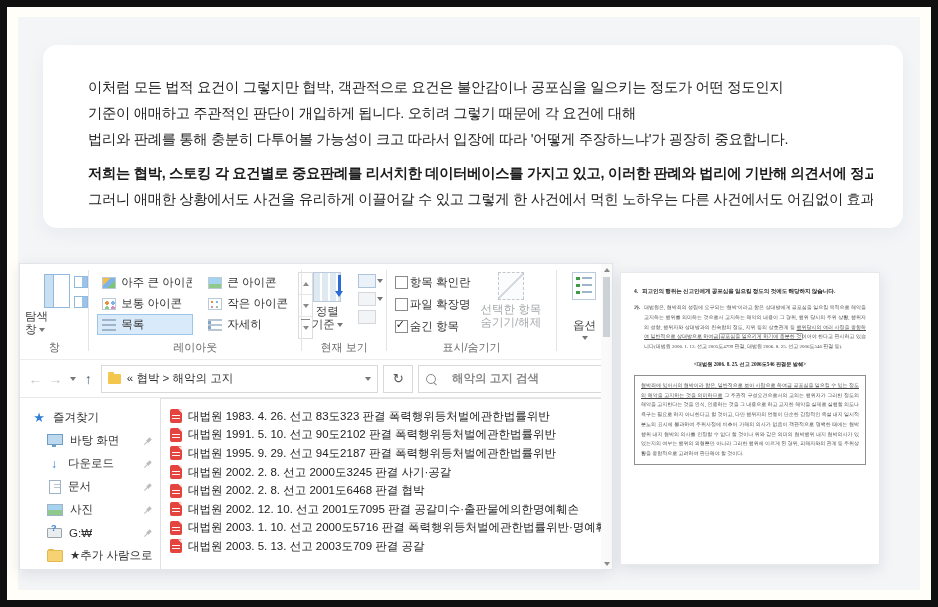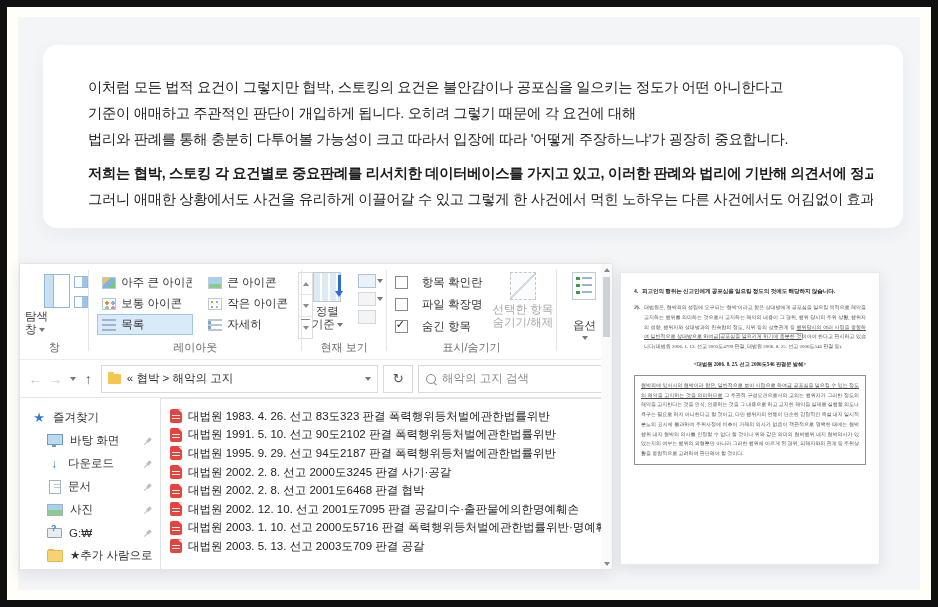--- a/index.html
+++ b/index.html
@@ -72,21 +72,21 @@
   .sort-arrow:after{content:"";position:absolute;left:-3px;top:16px;width:0;height:0;border-left:4.5px solid transparent;border-right:4.5px solid transparent;border-top:6px solid #2b6cd4;}
   .sort-label{line-height:13px;color:#444;margin-top:3px;}
   .view-minis{display:flex;flex-direction:column;gap:4px;margin-left:6px;padding-top:2px;}
   .vmini{width:16px;height:12px;border:1px solid #aec4d8;background:#eaf1f8;position:relative;}
   .vmini.dis{border-color:#d4d8dc;background:#f3f4f6;}
   .vmini .tri-down{position:absolute;right:-8px;top:4px;}
 
   
   .g-show{width:178px;}
   .cb-col{display:flex;flex-direction:column;gap:7px;padding-left:8px;padding-top:3px;}
-  .cb-row{display:flex;align-items:center;gap:14px;white-space:nowrap;color:#333;}
+  .cb-row{display:flex;align-items:center;gap:2px;white-space:nowrap;color:#333;}
   .cb{width:11px;height:11px;border:1px solid #8a8a8a;background:#fff;position:relative;flex:0 0 auto;}
   .cb.checked:after{content:"✓";position:absolute;left:0;top:-3px;font-size:11px;color:#222;}
   .hide-sel{display:flex;flex-direction:column;align-items:center;margin-left:10px;color:#a6a8ab;text-align:center;line-height:13px;}
   .hide-icon{width:24px;height:26px;border:1px dashed #c3c8cd;background:#fbfcfd;margin-bottom:3px;
     background-image:linear-gradient(135deg,transparent 47%,#d6dade 47% 53%,transparent 53%);}
 
   
   .g-opt{width:58px;}
   .opt-btn{width:100%;text-align:center;}
   .opt-icon{width:22px;height:26px;margin:0 auto;border:1px solid #b9cbdc;background:#fff;position:relative;}
@@ -96,21 +96,21 @@
 
   
   .addr-bar{height:37px;display:flex;align-items:center;padding:0 8px;gap:5px;border-bottom:1px solid #e8e8e8;}
   .nav-arrow{font-size:14px;color:#c2c6ca;width:16px;text-align:center;}
   .nav-up{color:#51606d;}
   .addr-box{width:282px;height:26px;border:1px solid #d9d9d9;display:flex;align-items:center;padding:0 6px;gap:6px;background:#fff;}
   .folder-ic{width:13px;height:10px;background:#f3c64e;border-radius:1px;position:relative;flex:0 0 auto;}
   .folder-ic:before{content:"";position:absolute;left:0;top:-2px;width:6px;height:2px;background:#f3c64e;border-radius:1px 1px 0 0;}
   .addr-path{flex:1;color:#333;white-space:nowrap;overflow:hidden;}
   .refresh-btn{width:30px;height:26px;border:1px solid #d9d9d9;display:flex;align-items:center;justify-content:center;color:#5a5a5a;font-size:13px;background:#fff;}
-  .search-box{width:182px;height:26px;border:1px solid #d9d9d9;display:flex;align-items:center;padding:0 7px;gap:6px;background:#fff;color:#8a8a8a;}
+  .search-box{width:182px;height:26px;border:1px solid #d9d9d9;display:flex;align-items:center;padding:0 7px;gap:16px;background:#fff;color:#8a8a8a;font-weight:bold;}
   .mag{width:8px;height:8px;border:1.4px solid #8a8a8a;border-radius:50%;position:relative;flex:0 0 auto;}
   .mag:after{content:"";position:absolute;left:7px;top:7px;width:4px;height:1.4px;background:#8a8a8a;transform:rotate(45deg);transform-origin:0 0;}
 
   
   .content{display:flex;height:171px;}
   .sidebar{width:140px;padding-top:8px;position:relative;}
   .side-row{height:23px;display:flex;align-items:center;gap:7px;position:relative;white-space:nowrap;overflow:hidden;color:#333;}
   .lv0{padding-left:12px;}
   .lv1{padding-left:27px;}
   .pin{position:absolute;right:8px;top:8px;width:9px;height:9px;transform:rotate(45deg);opacity:.75;}
@@ -153,21 +153,21 @@
   .doc-box{border:1px solid #8f8f8f;padding:5px 6px;text-align:justify;line-height:1.95;}
 </style>
 </head>
 <body>
 
 <div class="frame"></div>
 <div class="panel"></div>
 
 <div class="intro-card">
   <div class="intro-text">
-    <div class="ln">이처럼 모든 법적 요건이 그렇지만 협박, 스토킹의 요건은 불안감이나 공포심을 일으키는 정도가 어떤 아니한다고</div>
+    <div class="ln">이처럼 모든 법적 요건이 그렇지만 협박, 객관적으로 요건은 불안감이나 공포심을 일으키는 정도가 어떤 정도인지</div>
     <div class="ln">기준이 애매하고 주관적인 판단이 개입하게 됩니다. 오히려 그렇기 때문에 각 요건에 대해</div>
     <div class="ln">법리와 판례를 통해 충분히 다투어볼 가능성이 크고 따라서 입장에 따라 '어떻게 주장하느냐'가 굉장히 중요합니다.</div>
     <div class="gap"></div>
     <div class="ln bold">저희는 협박, 스토킹 각 요건별로 중요판례를 리서치한 데이터베이스를 가지고 있고, 이러한 판례와 법리에 기반해 의견서에 정교한 법리 주장을 합니다.</div>
     <div class="ln">그러니 애매한 상황에서도 사건을 유리하게 이끌어갈 수 있고 그렇게 한 사건에서 먹힌 노하우는 다른 사건에서도 어김없이 효과를 발휘하곤 합니다.</div>
   </div>
 </div>
 
 <div class="explorer">
 

